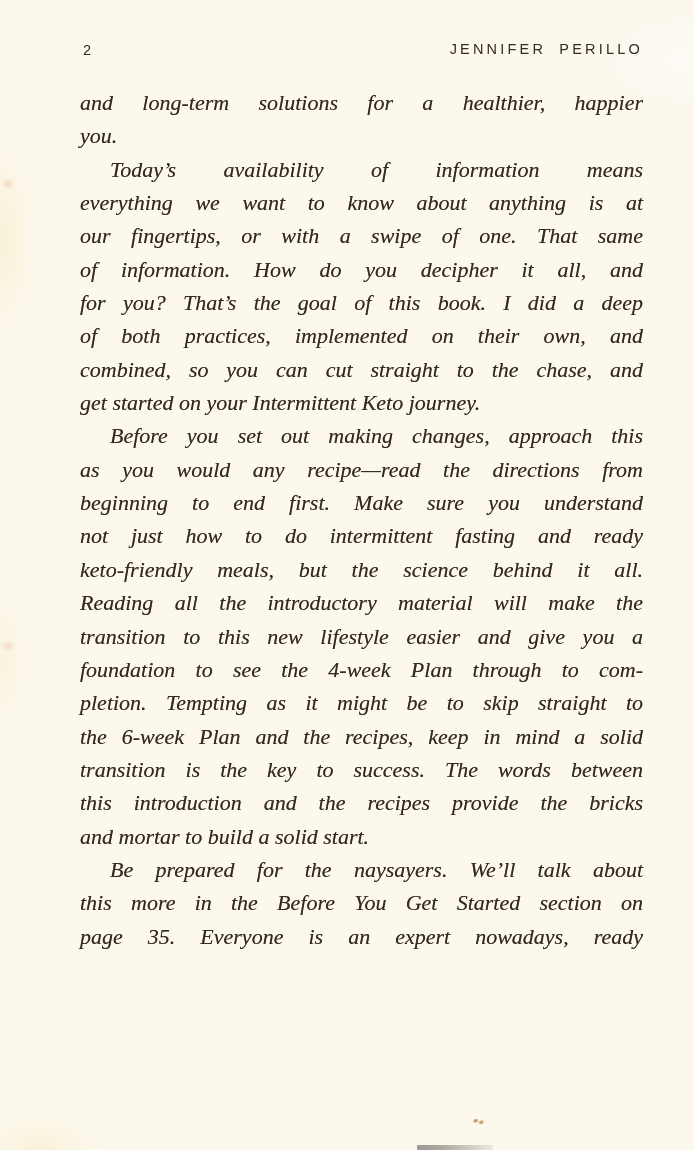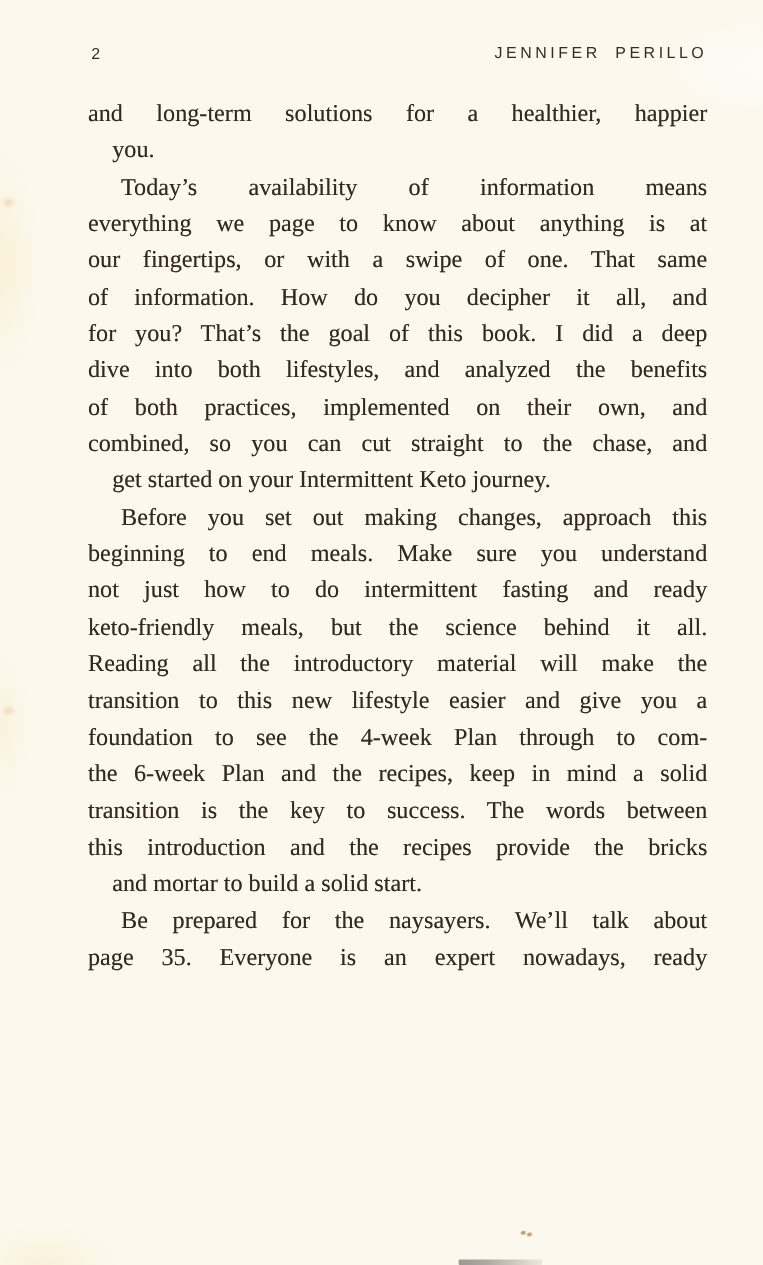--- a/index.html
+++ b/index.html
@@ -56,26 +56,26 @@
     text-shadow: 0 0 0.5px rgba(51,41,30,0.55);
   }
   .paragraph { margin: 0; }
   .line {
     height: 33.35px;
     line-height: 33.35px;
     text-align: justify;
     text-align-last: justify;
     white-space: normal;
     overflow: visible;
+    font-style: italic;
   }
   .line.indent { text-indent: 30px; }
   .line.unjustified {
     text-align: left;
     text-align-last: left;
-    margin-left: 22px;
   }
   .stain-speck {
     position: absolute;
     left: 472px;
     top: 1116px;
     width: 13px;
     height: 11px;
     background:
       radial-gradient(ellipse 4px 3px at 4px 4px, var(--stain, #b98c52) 0%, rgba(185,140,82,0.55) 55%, transparent 75%),
       radial-gradient(ellipse 4px 3px at 9px 7px, rgba(163,112,55,0.85) 0%, rgba(185,140,82,0.4) 60%, transparent 80%);
@@ -105,44 +105,46 @@
     <span class="running-head-title">JENNIFER PERILLO</span>
   </header>
 
   <main class="body-text">
       <div class="paragraph">
         <div class="line">and long-term solutions for a healthier, happier</div>
         <div class="line unjustified">you.</div>
       </div>
       <div class="paragraph">
         <div class="line indent">Today’s availability of information means</div>
-        <div class="line">everything we page to know about anything is at</div>
+        <div class="line">everything we want to know about anything is at</div>
         <div class="line">our fingertips, or with a swipe of one. That same</div>
         <div class="line">of information. How do you decipher it all, and</div>
         <div class="line">for you? That’s the goal of this book. I did a deep</div>
-        <div class="line">dive into both lifestyles, and analyzed the benefits</div>
         <div class="line">of both practices, implemented on their own, and</div>
         <div class="line">combined, so you can cut straight to the chase, and</div>
         <div class="line unjustified">get started on your Intermittent Keto journey.</div>
       </div>
       <div class="paragraph">
         <div class="line indent">Before you set out making changes, approach this</div>
-        <div class="line">beginning to end meals. Make sure you understand</div>
+        <div class="line">as you would any recipe—read the directions from</div>
+        <div class="line">beginning to end first. Make sure you understand</div>
         <div class="line">not just how to do intermittent fasting and ready</div>
         <div class="line">keto-friendly meals, but the science behind it all.</div>
         <div class="line">Reading all the introductory material will make the</div>
         <div class="line">transition to this new lifestyle easier and give you a</div>
         <div class="line">foundation to see the 4-week Plan through to com-</div>
+        <div class="line">pletion. Tempting as it might be to skip straight to</div>
         <div class="line">the 6-week Plan and the recipes, keep in mind a solid</div>
         <div class="line">transition is the key to success. The words between</div>
         <div class="line">this introduction and the recipes provide the bricks</div>
         <div class="line unjustified">and mortar to build a solid start.</div>
       </div>
       <div class="paragraph">
         <div class="line indent">Be prepared for the naysayers. We’ll talk about</div>
+        <div class="line">this more in the Before You Get Started section on</div>
         <div class="line">page 35. Everyone is an expert nowadays, ready</div>
       </div>
     </main>
 
   <div class="stain-speck"></div>
   <div class="scanner-band"></div>
 
 </div>
 
 </body></html>

